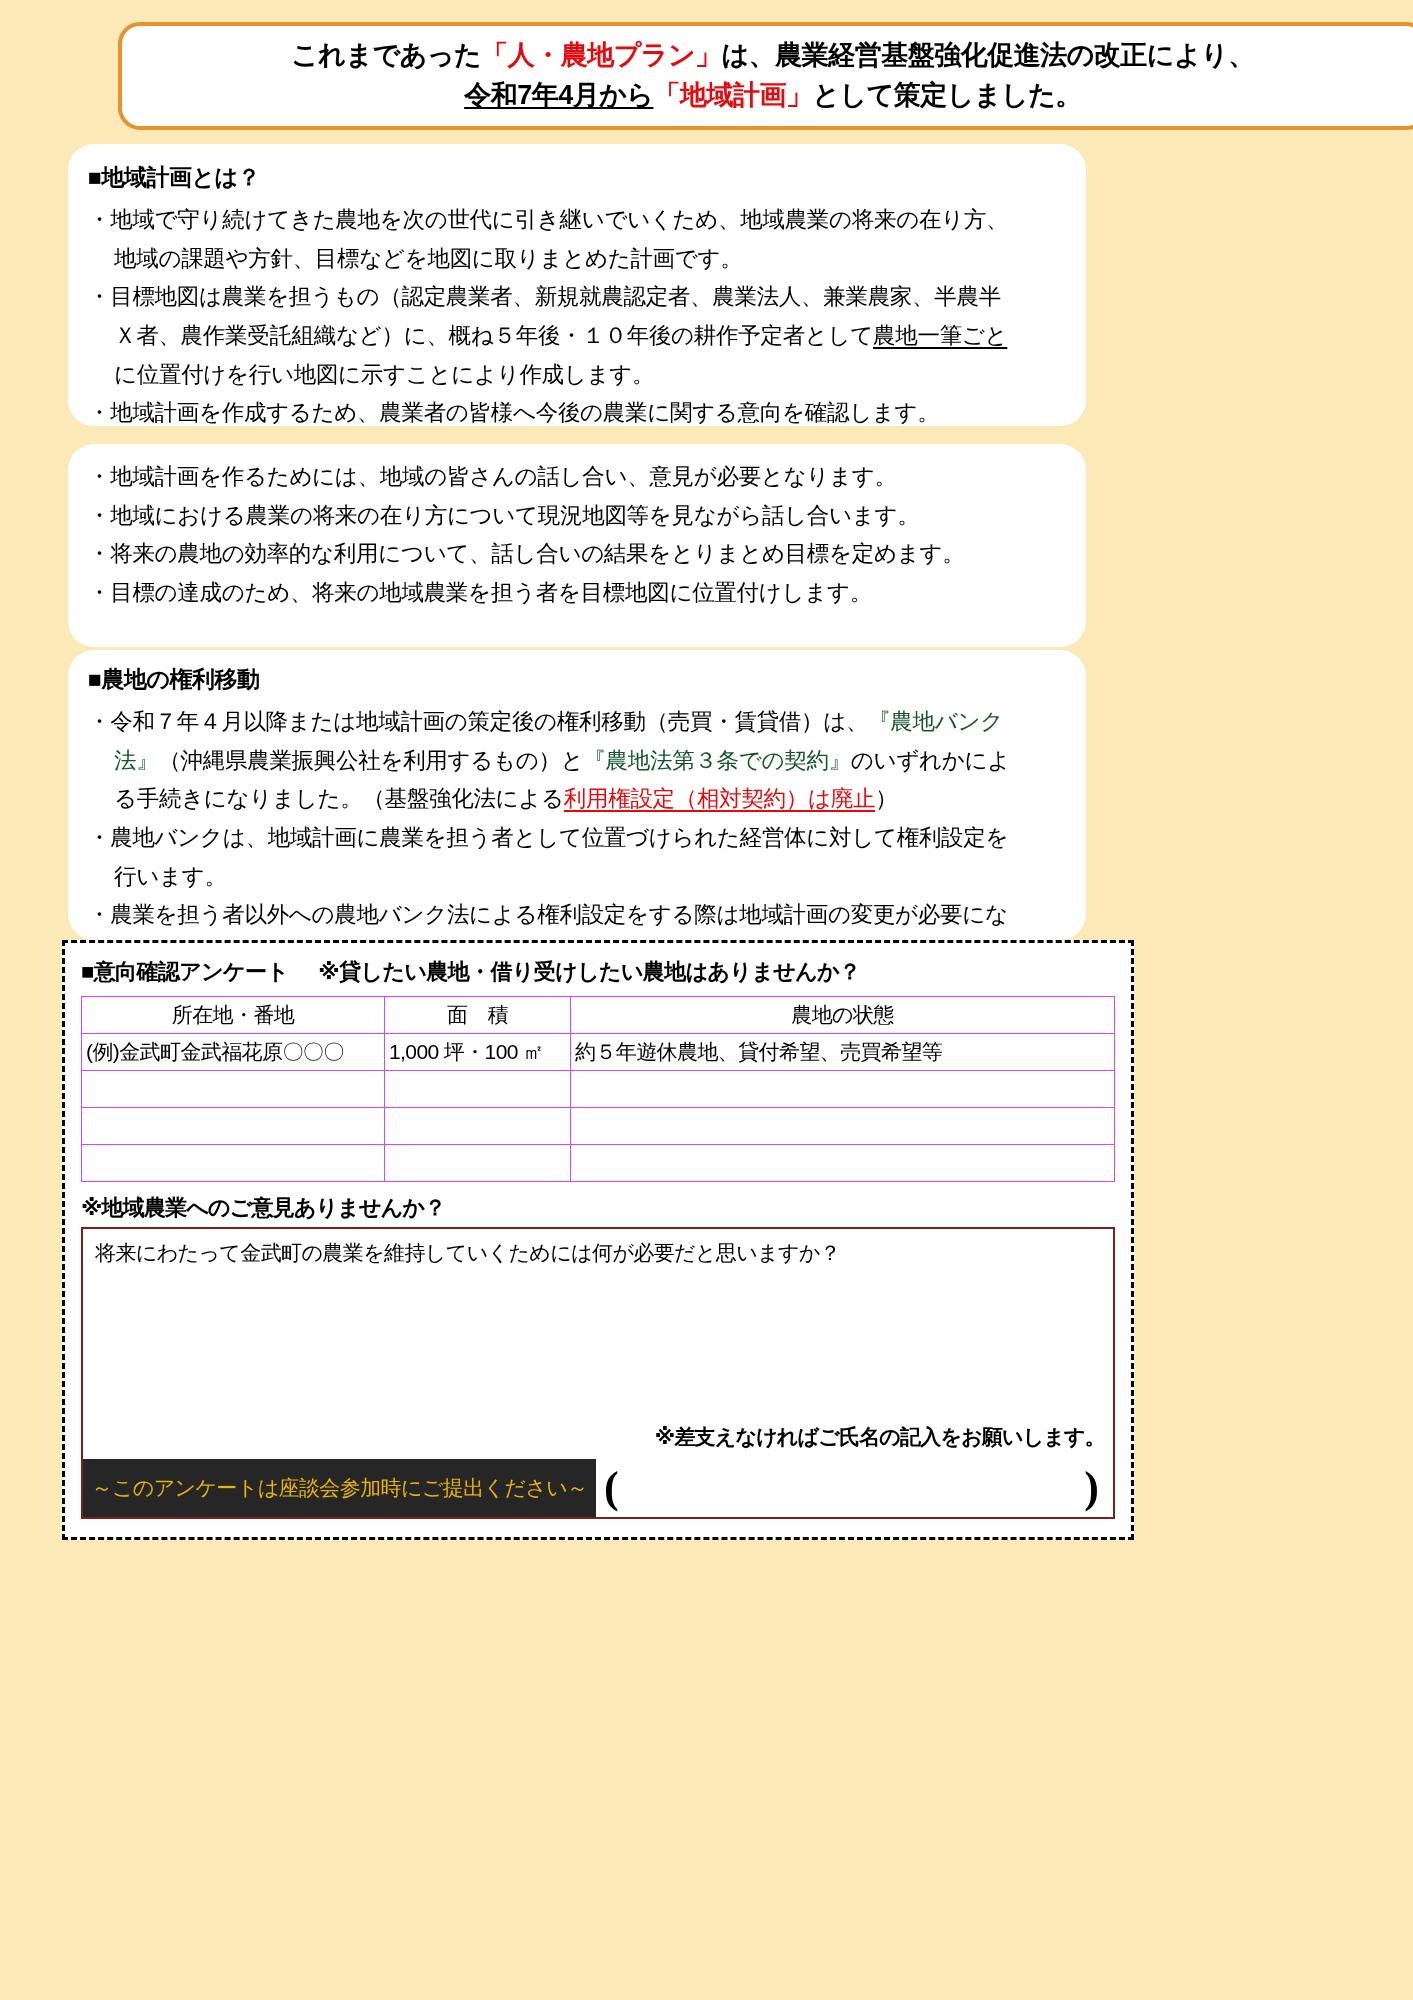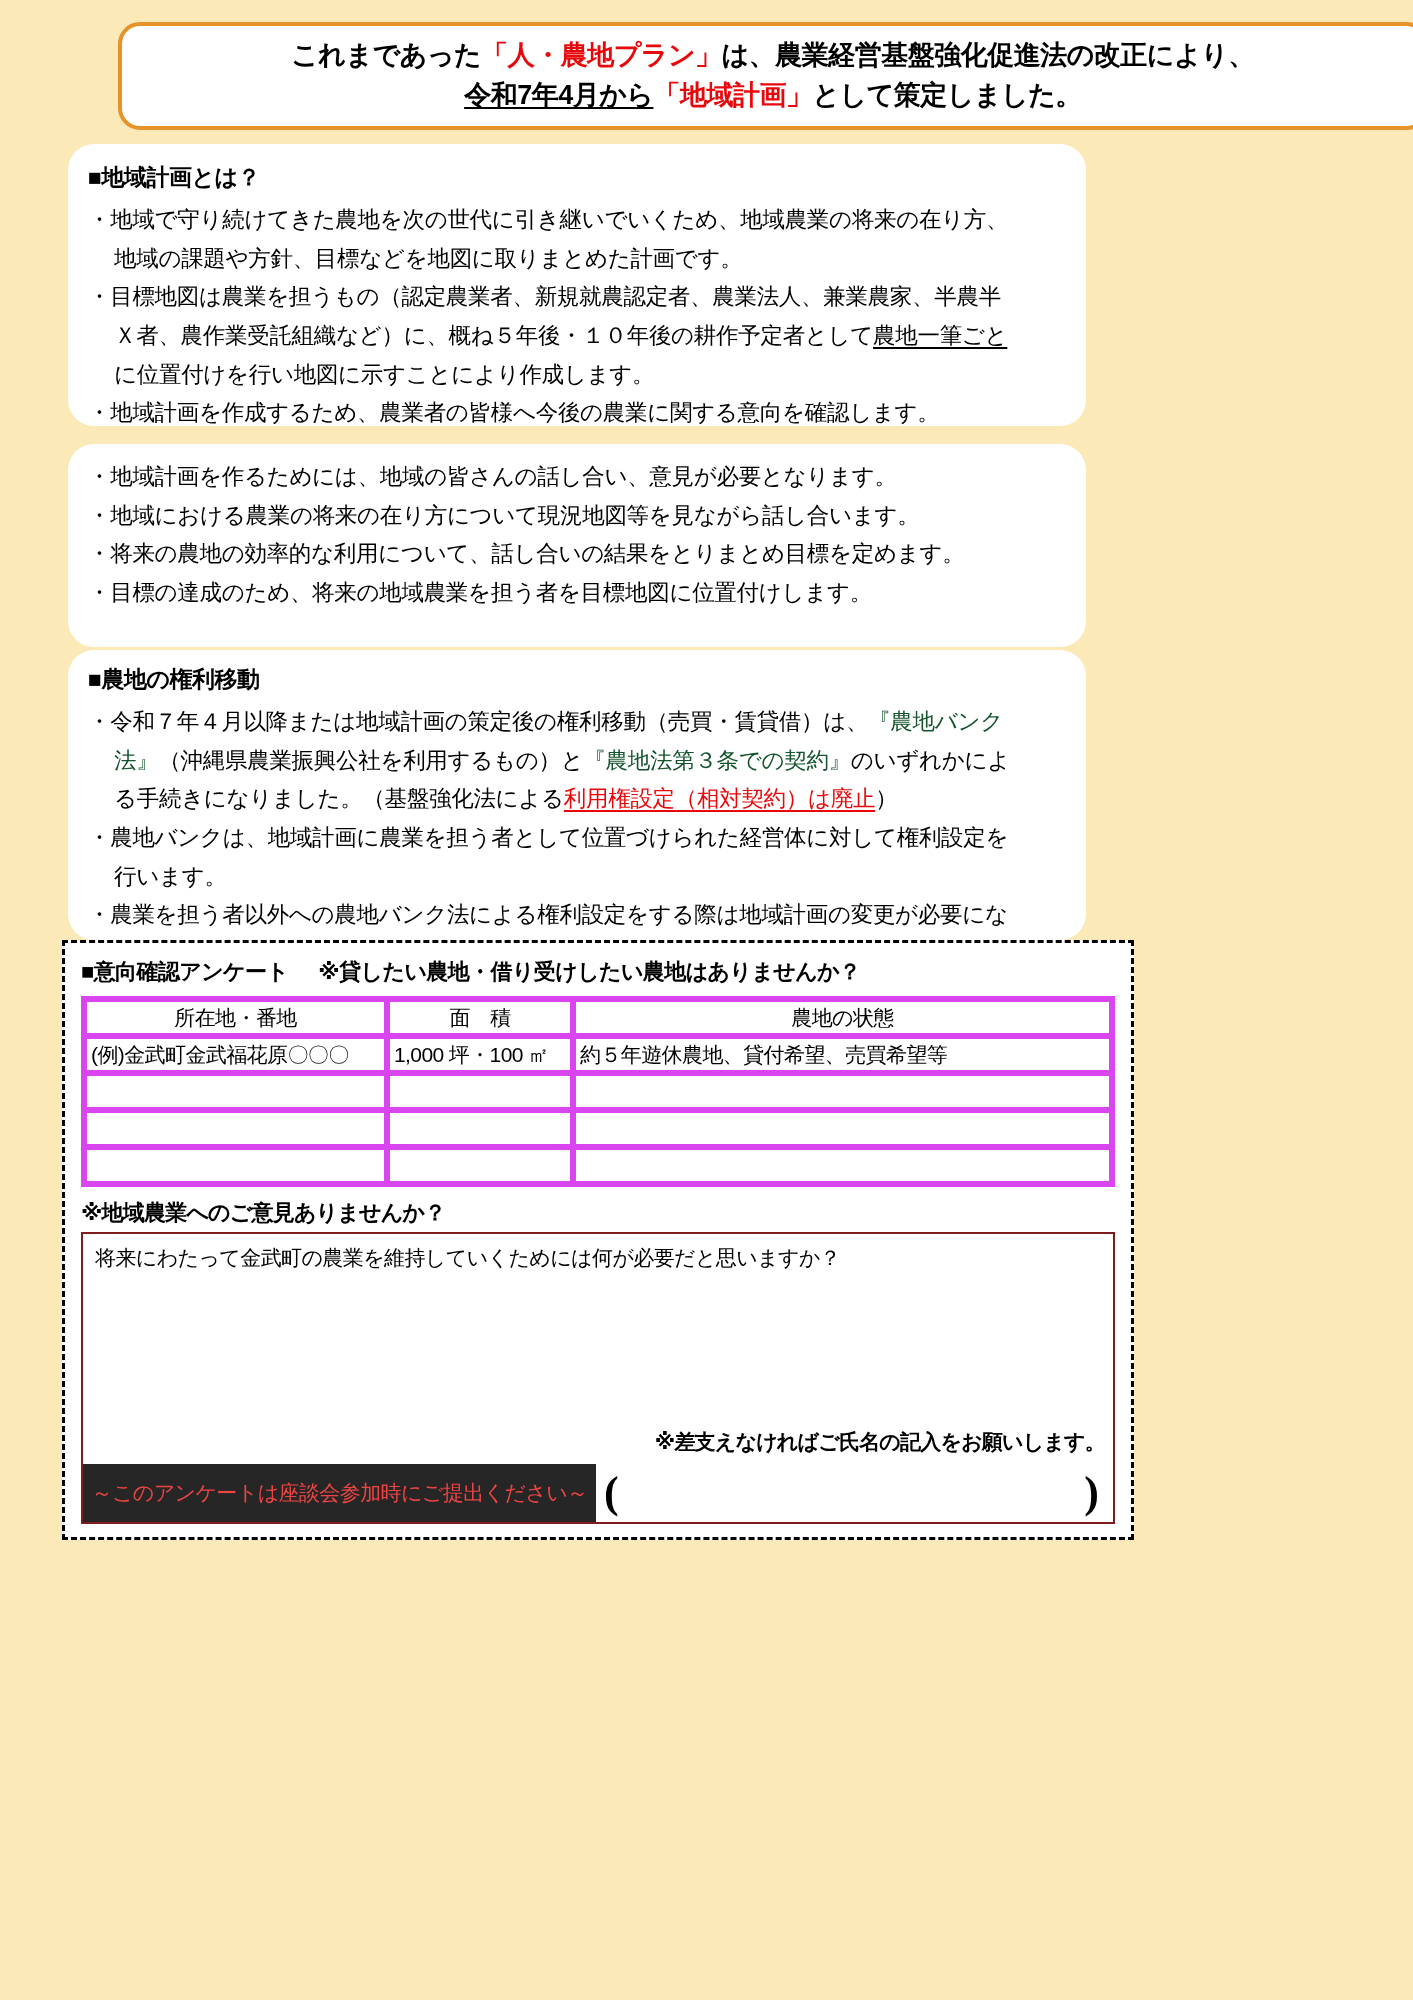--- a/index.html
+++ b/index.html
@@ -103,21 +103,21 @@
     margin-bottom: 9px;
   }
   .survey-head .gap { display: inline-block; width: 30px; }
 
   table.land {
     width: 100%;
     border-collapse: collapse;
     table-layout: fixed;
   }
   table.land th, table.land td {
-    border: 6px solid #d946ef;
+    border: 1px solid #d946ef;
     height: 37px;
     font-size: 21px;
     letter-spacing: -0.6px;
     padding: 0 4px;
     white-space: nowrap;
   }
   table.land th { font-weight: normal; }
   table.land col.c1 { width: 303px; }
   table.land col.c2 { width: 186px; }
   table.land col.c3 { width: auto; }
@@ -152,21 +152,21 @@
   }
   .footer-row {
     position: absolute;
     left: 0; right: 0; bottom: 0;
     display: flex;
     align-items: stretch;
     height: 58px;
   }
   .submit-bar {
     background: #262626;
-    color: #ef4444;
+    color: #eab308;
     width: 513px;
     display: flex;
     align-items: center;
     justify-content: center;
     font-size: 21px;
     letter-spacing: -0.6px;
     white-space: nowrap;
   }
   .name-field {
     flex: 1;

